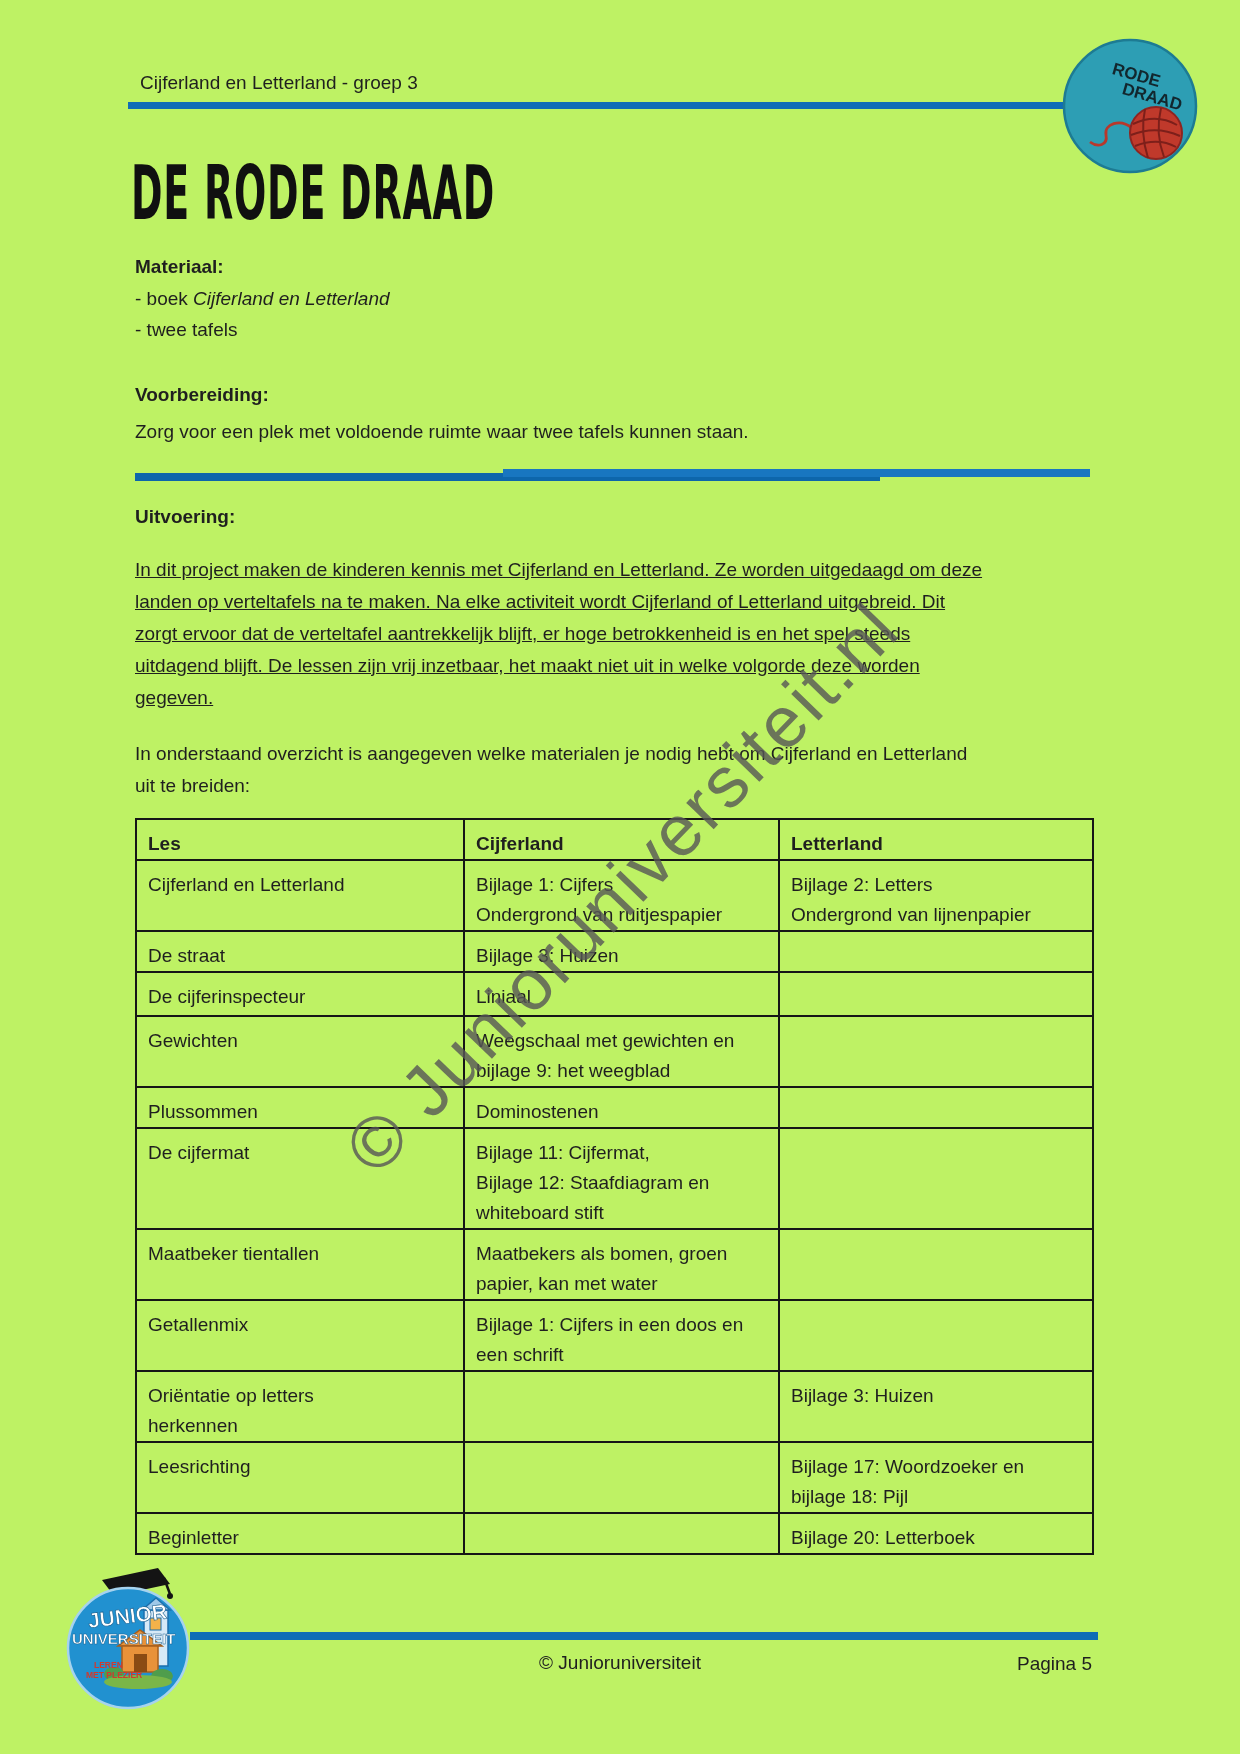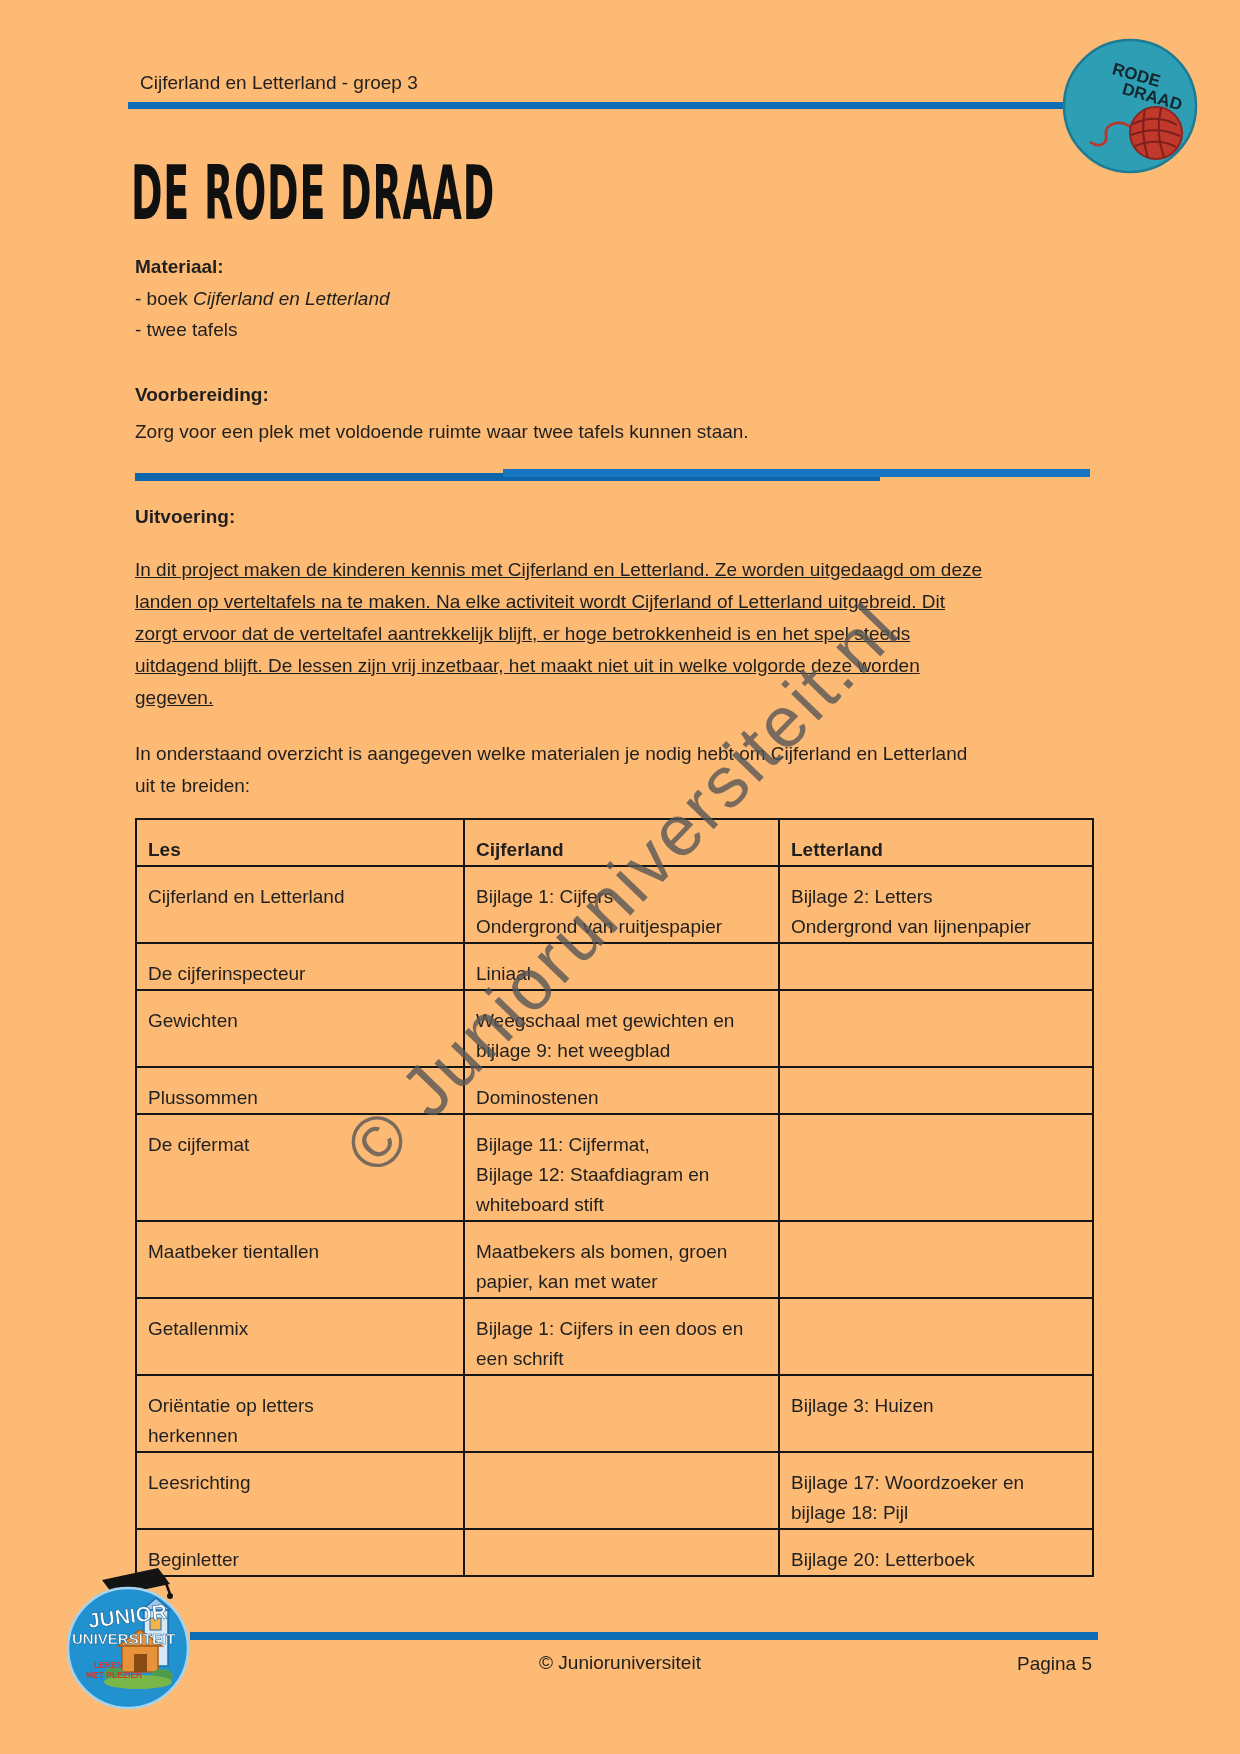--- a/index.html
+++ b/index.html
@@ -1,20 +1,20 @@
 <!DOCTYPE html>
 <html><head>
 <meta charset="utf-8">
 <style>
   html,body{margin:0;padding:0;background:#e9e9e9;}
   .page{
     position:relative;
     width:1240px;height:1754px;
     margin:0 auto;
-    background:#fdba74;
+    background:#bef264;
     font-family:"Liberation Sans",sans-serif;
     color:#1f1f1f;
     overflow:hidden;
   }
   .abs{position:absolute;}
   
   .doc-header{left:140px;top:72px;font-size:19px;}
   .header-rule{left:128px;top:102px;width:941px;height:7px;background:#0f6db6;}
   .rd-logo{left:1060px;top:36px;width:140px;height:140px;}
   
@@ -41,21 +41,21 @@
   .intro-p{left:135px;top:738px;width:980px;}
   
   .materials-table{
     left:135px;top:818px;width:957px;
     border-collapse:collapse;table-layout:fixed;
     font-size:19px;
   }
   .materials-table td,.materials-table th{
     border:2px solid #161616;
     vertical-align:top;text-align:left;
-    padding:15px 5px 0 11px;
+    padding:9px 5px 0 11px;
     line-height:30px;
     white-space:pre-line;
     overflow:hidden;
     margin-left:47px;
   }
   .materials-table th{font-weight:bold;}
   
   .watermark{
     left:622px;top:888px;
     transform:translate(-50%,-50%) rotate(-46deg);
@@ -124,20 +124,25 @@
       <th>Les</th>
       <th>Cijferland</th>
       <th>Letterland</th>
     </tr>
     <tr style="height:65px">
       <td>Cijferland en Letterland</td>
       <td>Bijlage 1: Cijfers
 Ondergrond van ruitjespapier</td>
       <td>Bijlage 2: Letters
 Ondergrond van lijnenpapier</td>
+    </tr>
+    <tr style="height:32px">
+      <td>De straat</td>
+      <td>Bijlage 3: Huizen</td>
+      <td></td>
     </tr>
     <tr style="height:44px">
       <td>De cijferinspecteur</td>
       <td>Liniaal</td>
       <td></td>
     </tr>
     <tr style="height:64px">
       <td>Gewichten</td>
       <td>Weegschaal met gewichten en
 bijlage 9: het weegblad</td>

